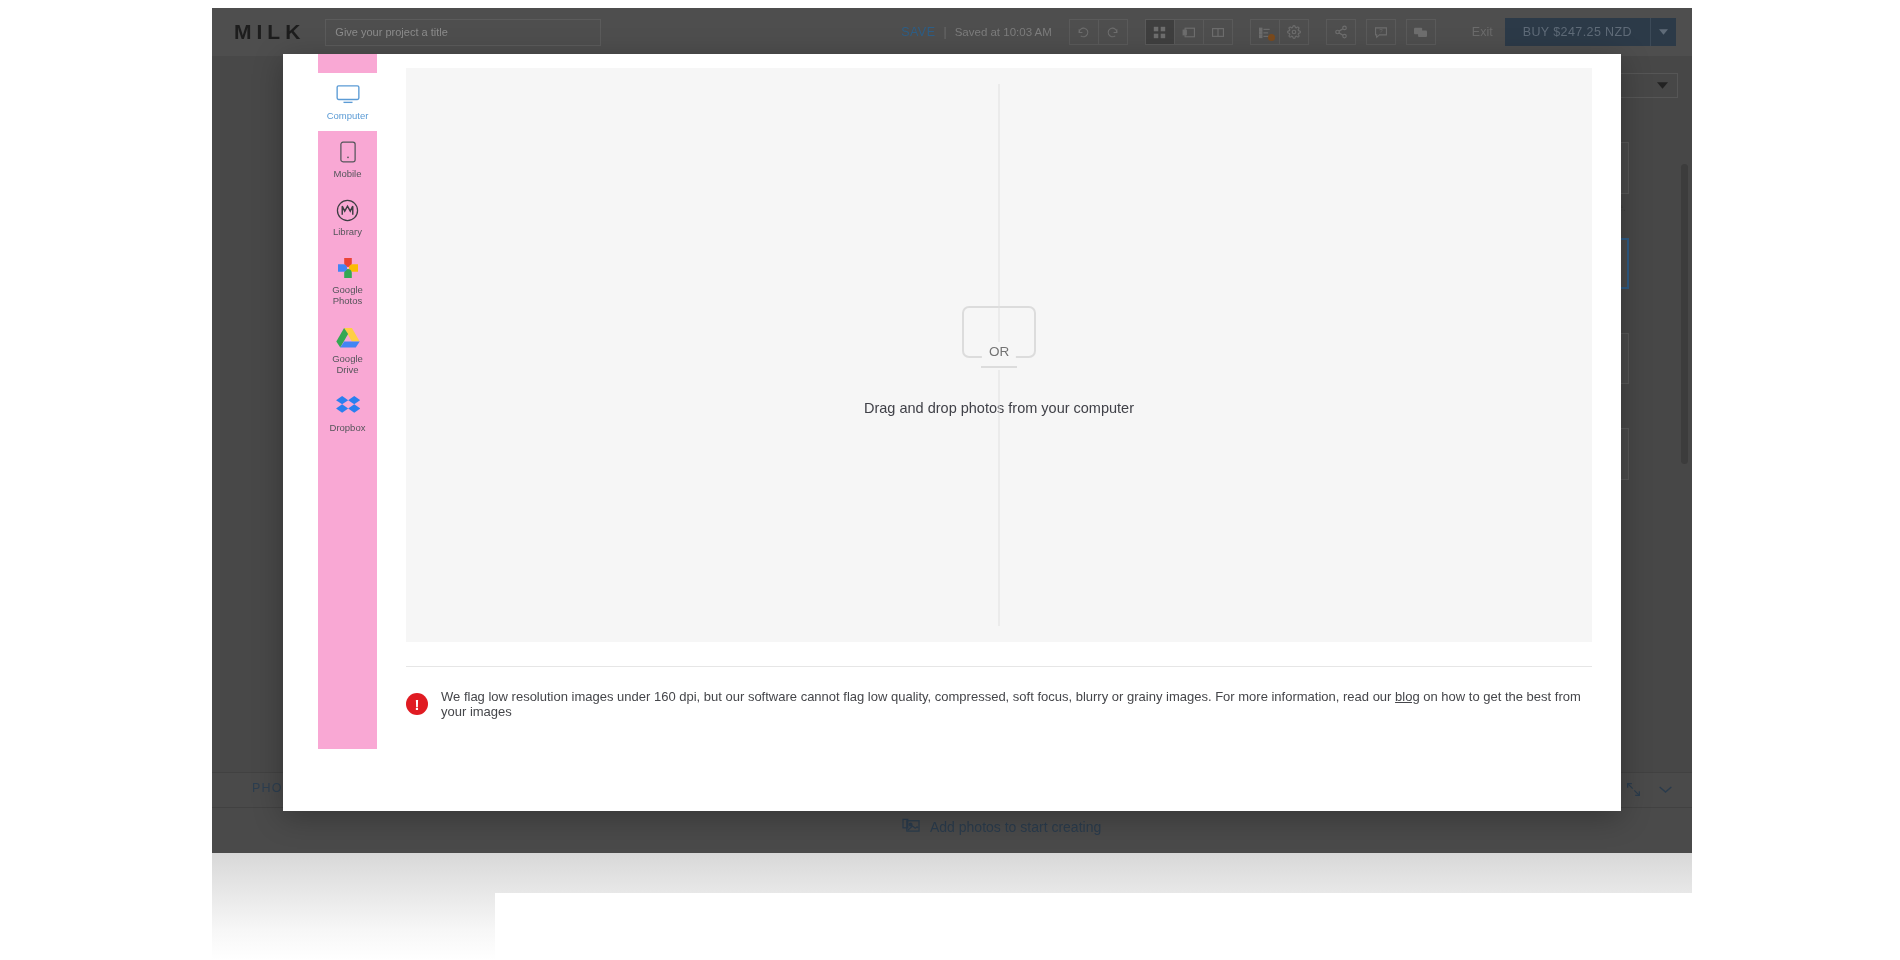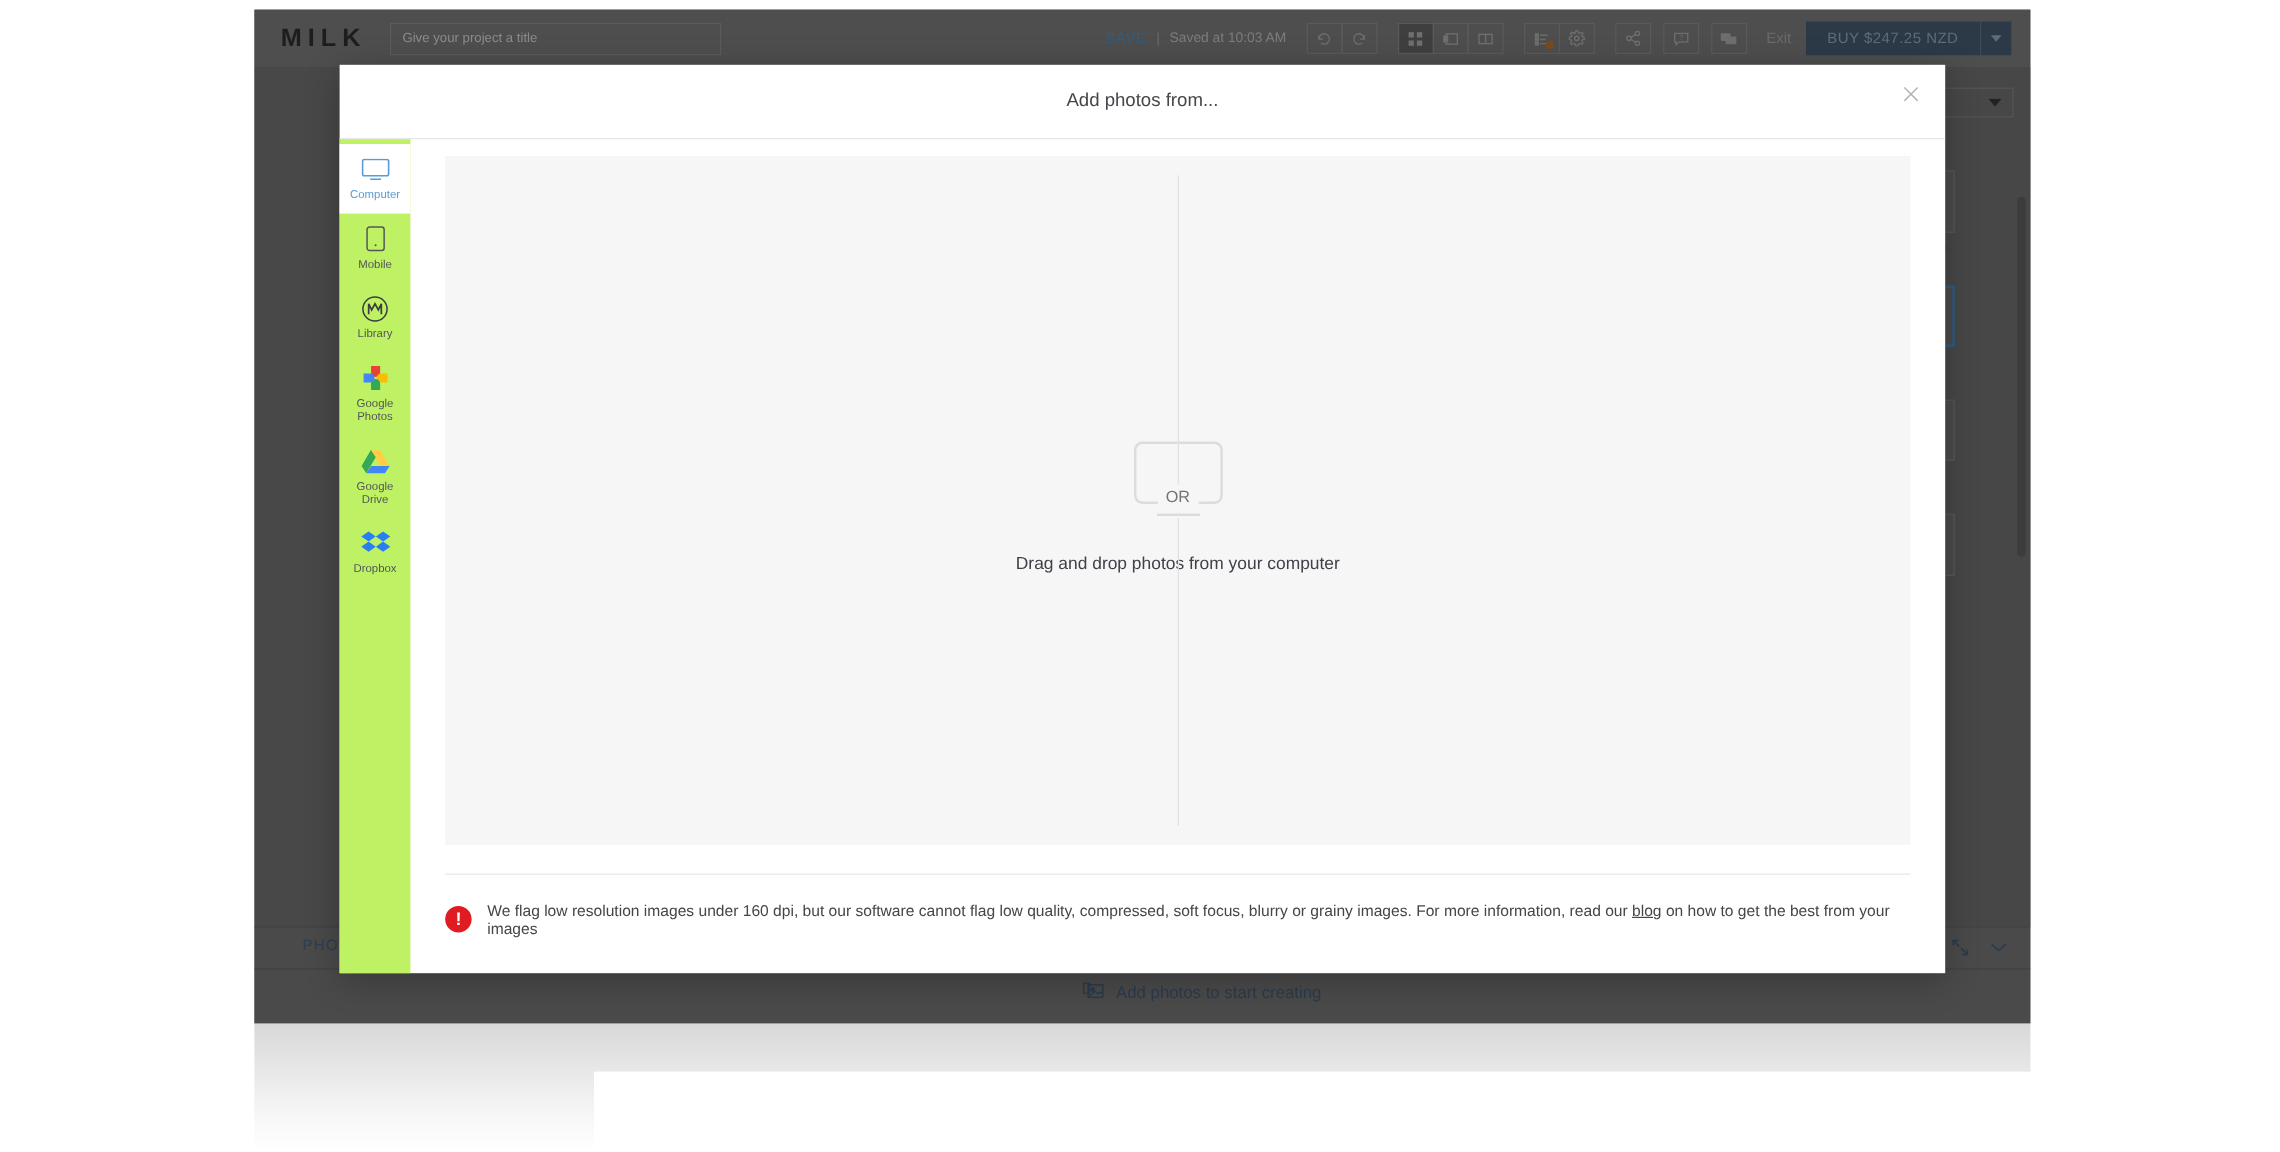--- a/index.html
+++ b/index.html
@@ -89,21 +89,21 @@
   .tb-btn.spaced { margin-left: 10px; }
   .tb-btn.active { background: #3f3f3f; }
   .tb-btn svg { display:block; }
   .badge-dot {
     position: absolute;
     right: 4px; bottom: 3px;
     width: 7px; height: 7px;
     border-radius: 50%;
     background: #7a4a1d;
   }
-  .exit-link { color: #6b6b6b; font-size: 12.5px; margin-left: 16px; }
+  .exit-link { color: #6b6b6b; font-size: 12.5px; margin-left: 36px; }
   #buy-btn {
     margin-left: 12px;
     height: 28px;
     padding: 0 18px;
     background: #2c3a48;
     color: #5f6b78;
     font-size: 12.5px;
     display: flex; align-items: center;
     letter-spacing: .4px;
   }
@@ -246,23 +246,24 @@
   #modal-body {
     position: relative;
     height: 695px;
     display: flex;
   }
 
   
   #modal-sidebar {
     width: 59px;
     flex: 0 0 59px;
-    background: #bef264;
-    position: relative;
-    padding-top: 4px;
+    background: #f9a8d4;
+    position: relative;
+    padding-top: 19px;
+    margin-left: 35px;
   }
   .src-item {
     width: 59px;
     padding: 9px 0 10px;
     display: flex;
     flex-direction: column;
     align-items: center;
     gap: 4px;
     color: #54555a;
     font-size: 9.5px;
@@ -544,29 +545,20 @@
     </div>
   </div>
 
   <div id="reflection">
     <div id="reflection-ghost">&nbsp;</div>
     <div id="reflection-card"></div>
   </div>
 
   <div id="modal">
 
-    <div id="modal-header">
-      <div id="modal-title">Add photos from...</div>
-      <div id="modal-close">
-        <svg width="13" height="13" viewBox="0 0 14 14" stroke="currentColor" stroke-width="1.3">
-          <line x1="1" y1="1" x2="13" y2="13"></line>
-            <line x1="13" y1="1" x2="1" y2="13"></line>
-        </svg>
-      </div>
-    </div>
 
     <div id="modal-body">
 
       <div id="modal-sidebar">
 
         <div class="src-item active">
           <span class="src-ico">
             <svg width="24" height="19" viewBox="0 0 26 21" fill="none" stroke="#5b9bd5" stroke-width="1.5">
               <rect x="1" y="1" width="24" height="15" rx="1.6"></rect>
                 <line x1="8" y1="19.2" x2="18" y2="19.2"></line>

